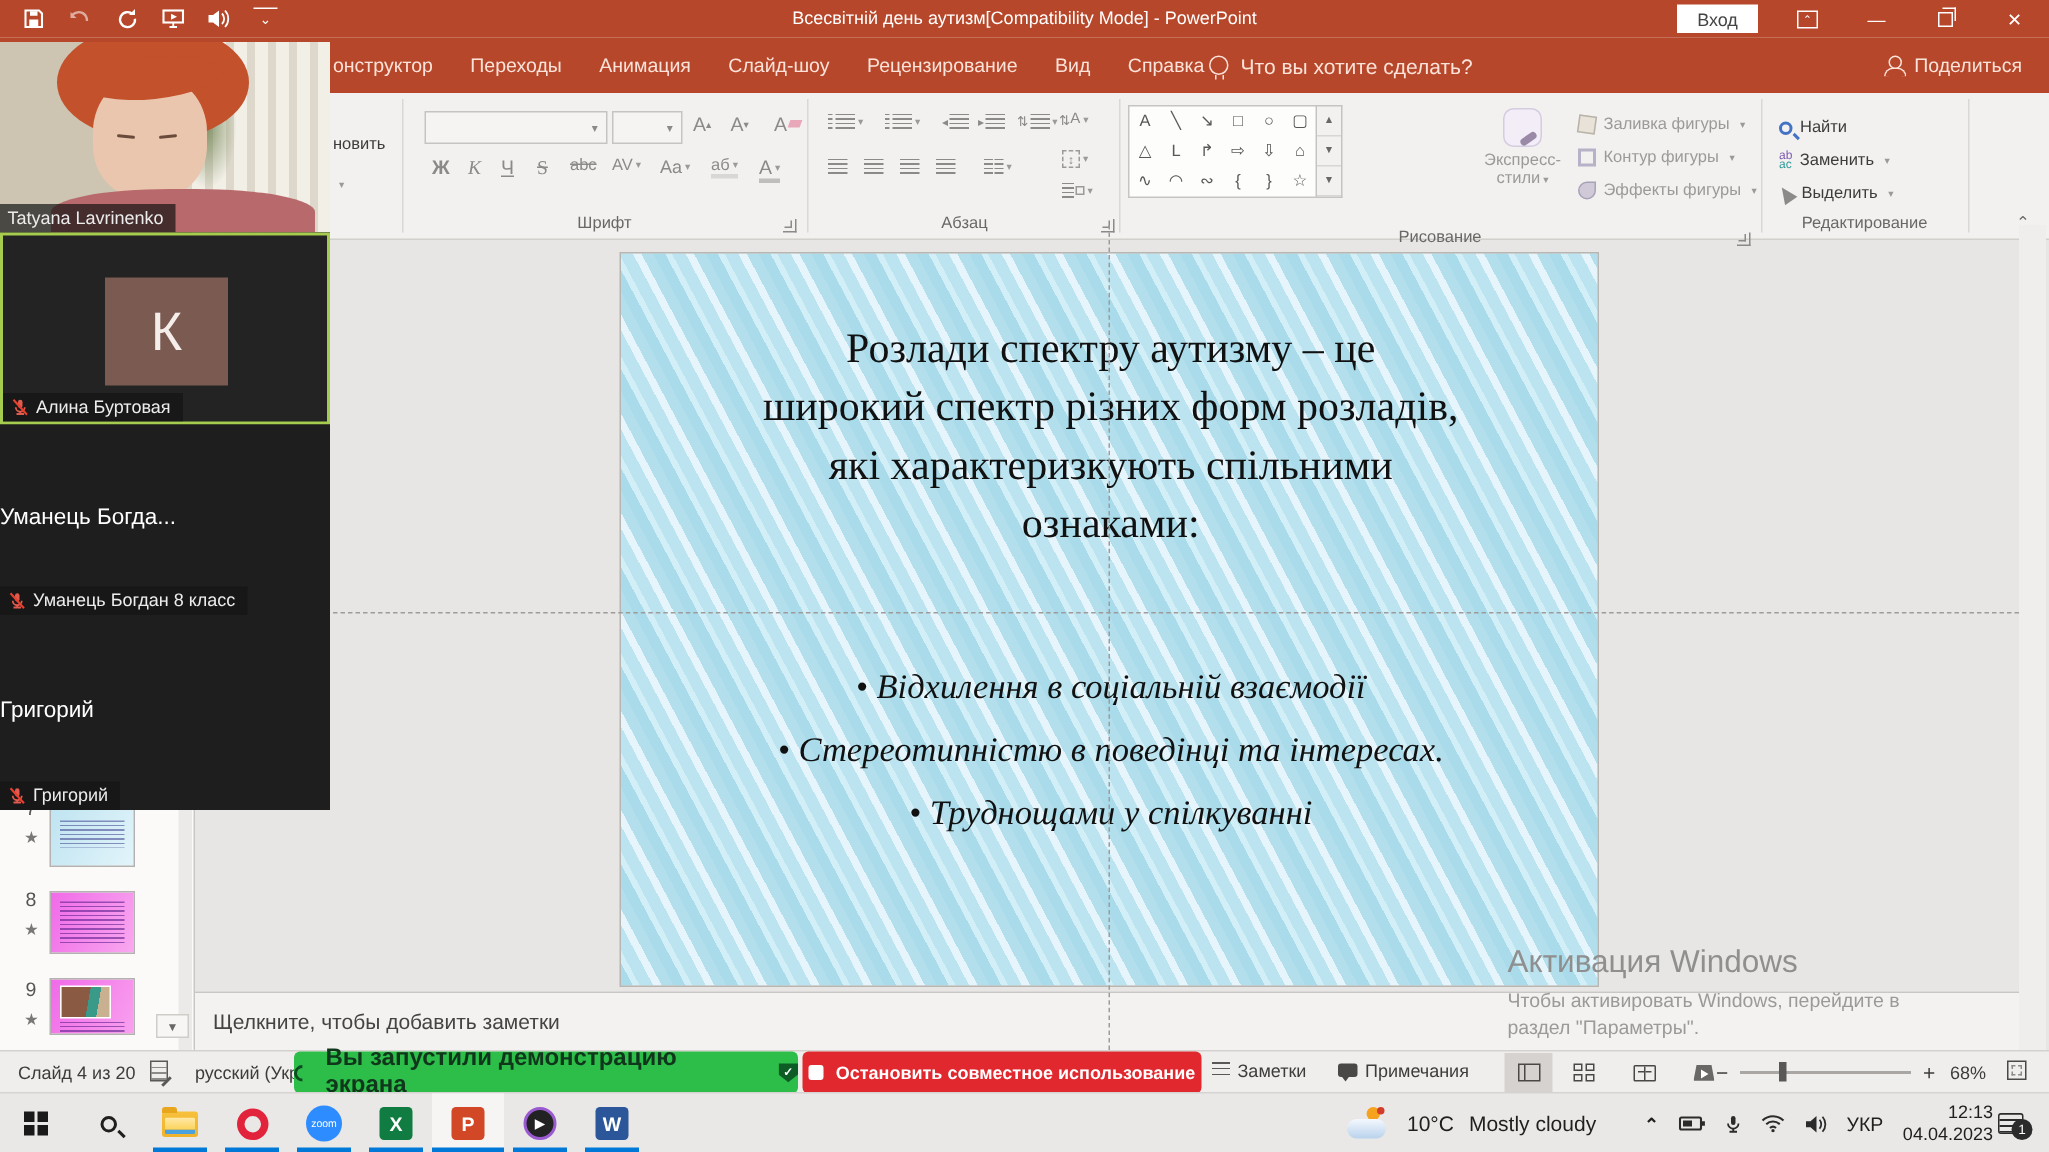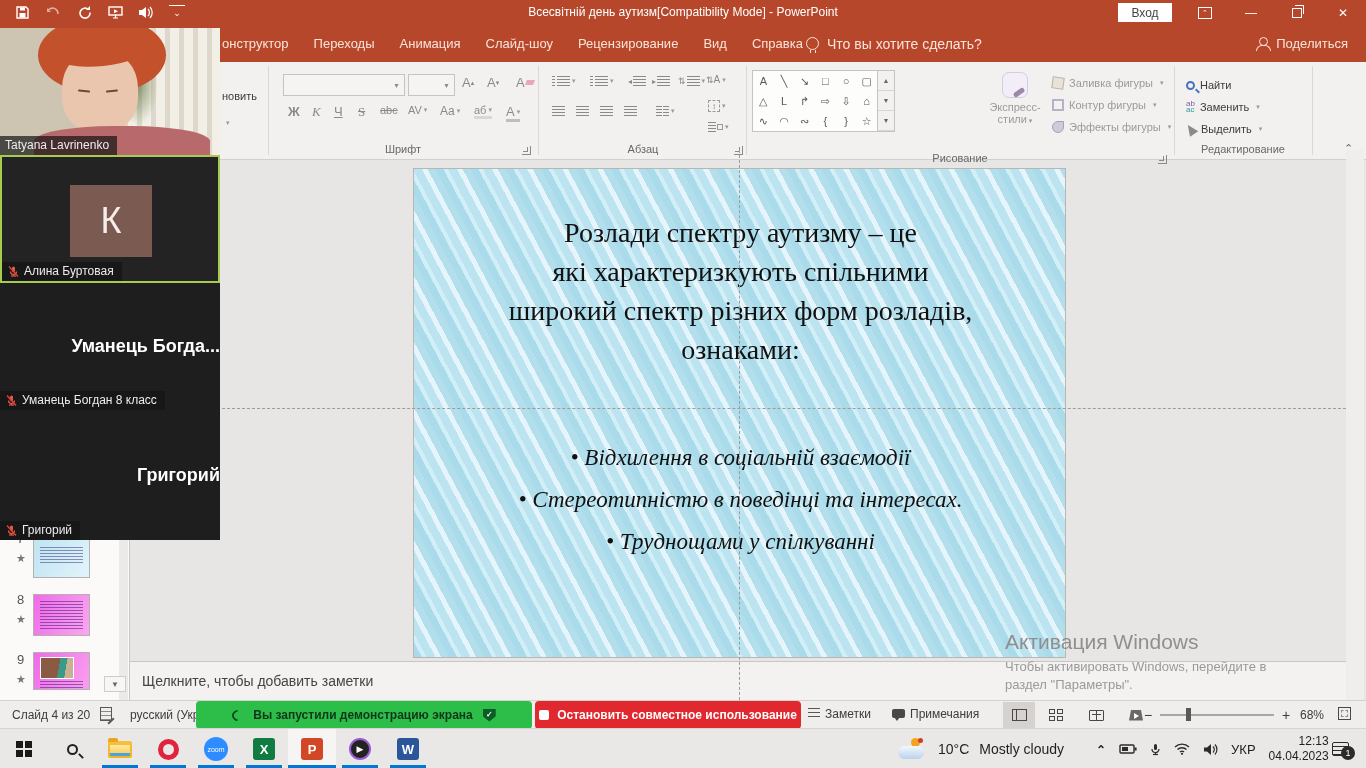--- a/index.html
+++ b/index.html
@@ -40,21 +40,21 @@
   .shape-box span{line-height:1}
   .shape-scroll{position:absolute;left:878px;top:8px;width:17px;height:62px;border:1px solid #c6c4c2;border-left:none;display:flex;flex-direction:column}
   .shape-scroll div{flex:1;display:flex;align-items:center;justify-content:center;font-size:7px;color:#6a6866;border-bottom:1px solid #d8d6d3}
   .bigbtn{position:absolute;display:flex;flex-direction:column;align-items:center;font-size:11px;color:#3c3c3c}
   .sq{position:absolute;width:11px;height:11px}
   .stack-btn{display:flex;align-items:center;gap:5px;font-size:11px;color:#9c9a98;height:22px}
   
   .meet{position:absolute;left:0;top:28px;width:220px;height:512px;background:#161616;z-index:40;border-right:1px solid #000}
   .tile{position:absolute;left:0;width:220px;overflow:hidden}
   .tile-label{position:absolute;left:0;bottom:0;background:rgba(20,20,20,.7);color:#ececec;font-size:12px;padding:2px 8px 3px 5px;display:flex;align-items:flex-end;gap:4px;white-space:nowrap}
-  .center-name{position:absolute;left:0;right:0;top:42%;text-align:right;color:#fff;font-weight:bold;font-size:18px}
+  .center-name{position:absolute;left:0;right:0;top:42%;text-align:left;color:#fff;font-weight:normal;font-size:15px}
   
   .cam{position:relative;width:220px;height:127px;background:linear-gradient(90deg,#cdc5b2 0 55%,#ddd6c6 55% 100%)}
   .curtain{position:absolute;right:0;top:0;width:92px;height:127px;background:repeating-linear-gradient(90deg,#f2efe7 0 9px,#ddd8cb 9px 14px)}
   .plant{position:absolute;right:62px;top:28px;width:40px;height:70px;background:radial-gradient(ellipse at 50% 40%,rgba(110,130,80,.8),rgba(110,130,80,0) 70%)}
   .hair{position:absolute;left:38px;top:-12px;width:128px;height:78px;border-radius:50%;background:#c2512c}
   .face{position:absolute;left:62px;top:22px;width:76px;height:82px;border-radius:46% 46% 42% 42%;background:#ebc6ae}
   .fringe{position:absolute;left:56px;top:10px;width:92px;height:28px;border-radius:50%;background:#c2512c;transform:rotate(-6deg)}
   .eye{position:absolute;width:12px;height:2px;background:#6a4a3a;border-radius:2px}
   .body{position:absolute;left:34px;top:98px;width:176px;height:34px;border-radius:45% 45% 0 0;background:#b8696b}
   .k-avatar{position:absolute;left:68px;top:28px;width:82px;height:72px;background:#7b5a52;color:#f4ede9;display:flex;align-items:center;justify-content:center;font-size:36px}
@@ -81,21 +81,21 @@
   .sbtn{position:absolute;left:1px;width:15px;height:16px;background:#f6f4f2;border:1px solid #cfcdca;color:#6a6866;font-size:8px;display:flex;align-items:center;justify-content:center}
   .sthumb{position:absolute;left:1px;top:62px;width:15px;height:46px;background:#fff;border:1px solid #cfcdca}
   .dbl{position:absolute;left:2px;width:14px;height:14px;color:#6a6866;font-size:8px;line-height:5px;text-align:center}
   
   .notespane{position:absolute;left:130px;top:661px;width:1216px;height:39px;background:#f4f2f0;border-top:1px solid #c9c7c5;z-index:2}
   .notes-text{position:absolute;left:12px;top:11px;font-size:14px;color:#444}
   
   .statusbar{position:absolute;left:0;top:700px;width:1366px;height:28px;background:#f0eeec;border-top:1px solid #d4d1ce;z-index:20}
   .sb-item{position:absolute;top:7px;font-size:12px;color:#3c3c3c;white-space:nowrap}
   .banner{position:absolute;top:0;height:28px;display:flex;align-items:center;z-index:25}
-  .banner-green{left:196px;width:336px;background:#2dbe4a;border-radius:4px;color:#10361b;font-weight:bold;font-size:12px;justify-content:center;gap:10px}
+  .banner-green{left:196px;width:336px;background:#2dbe4a;border-radius:4px;color:#10361b;font-weight:bold;font-size:16px;justify-content:center;gap:10px}
   .banner-red{left:535px;width:266px;background:#e0282e;border-radius:4px;color:#fff;font-weight:bold;font-size:12px;justify-content:center;gap:8px}
   .phone{width:11px;height:11px;border:2.5px solid #0d4d1f;border-radius:50%;border-top-color:transparent;border-right-color:transparent;transform:rotate(45deg)}
   .shield{width:13px;height:13px;background:#0d5c26;clip-path:polygon(0 0,100% 0,100% 60%,50% 100%,0 60%);color:#fff;font-size:8px;text-align:center;line-height:11px}
   .shield::before{content:"✓"}
   .stopsq{width:10px;height:10px;background:#fff;border-radius:2px}
   .viewbtn{position:absolute;top:1px;width:32px;height:26px;display:flex;align-items:center;justify-content:center}
   .vb-active{background:#d6d2cf}
   .zoom-track{position:absolute;top:13px;left:1160px;width:114px;height:2px;background:#a9a6a3}
   .zoom-thumb{position:absolute;top:7px;left:1186px;width:5px;height:13px;background:#5a5856}
   
@@ -365,22 +365,22 @@
   <div class="gdiv" style="left:1312px"></div>
   <div class="abs" style="left:1344px;top:80px;color:#6a6866;font-size:11px">⌃</div>
 </div>
 
 <div class="guide-v"></div>
 <div class="guide-h"></div>
 
 <div class="slide">
   <div class="slide-title">
     <div>Розлади спектру аутизму – це</div>
+    <div>широкий спектр різних форм розладів,</div>
     <div>які  характеризкують спільними</div>
-    <div>широкий спектр різних форм розладів,</div>
     <div>ознаками:</div>
   </div>
   <div class="slide-bullets">
     <div>• Відхилення в соціальній взаємодії</div>
     <div>• Стереотипністю в поведінці та інтересах.</div>
     <div>• Труднощами у спілкуванні</div>
   </div>
 </div>
 
 <div class="watermark">

